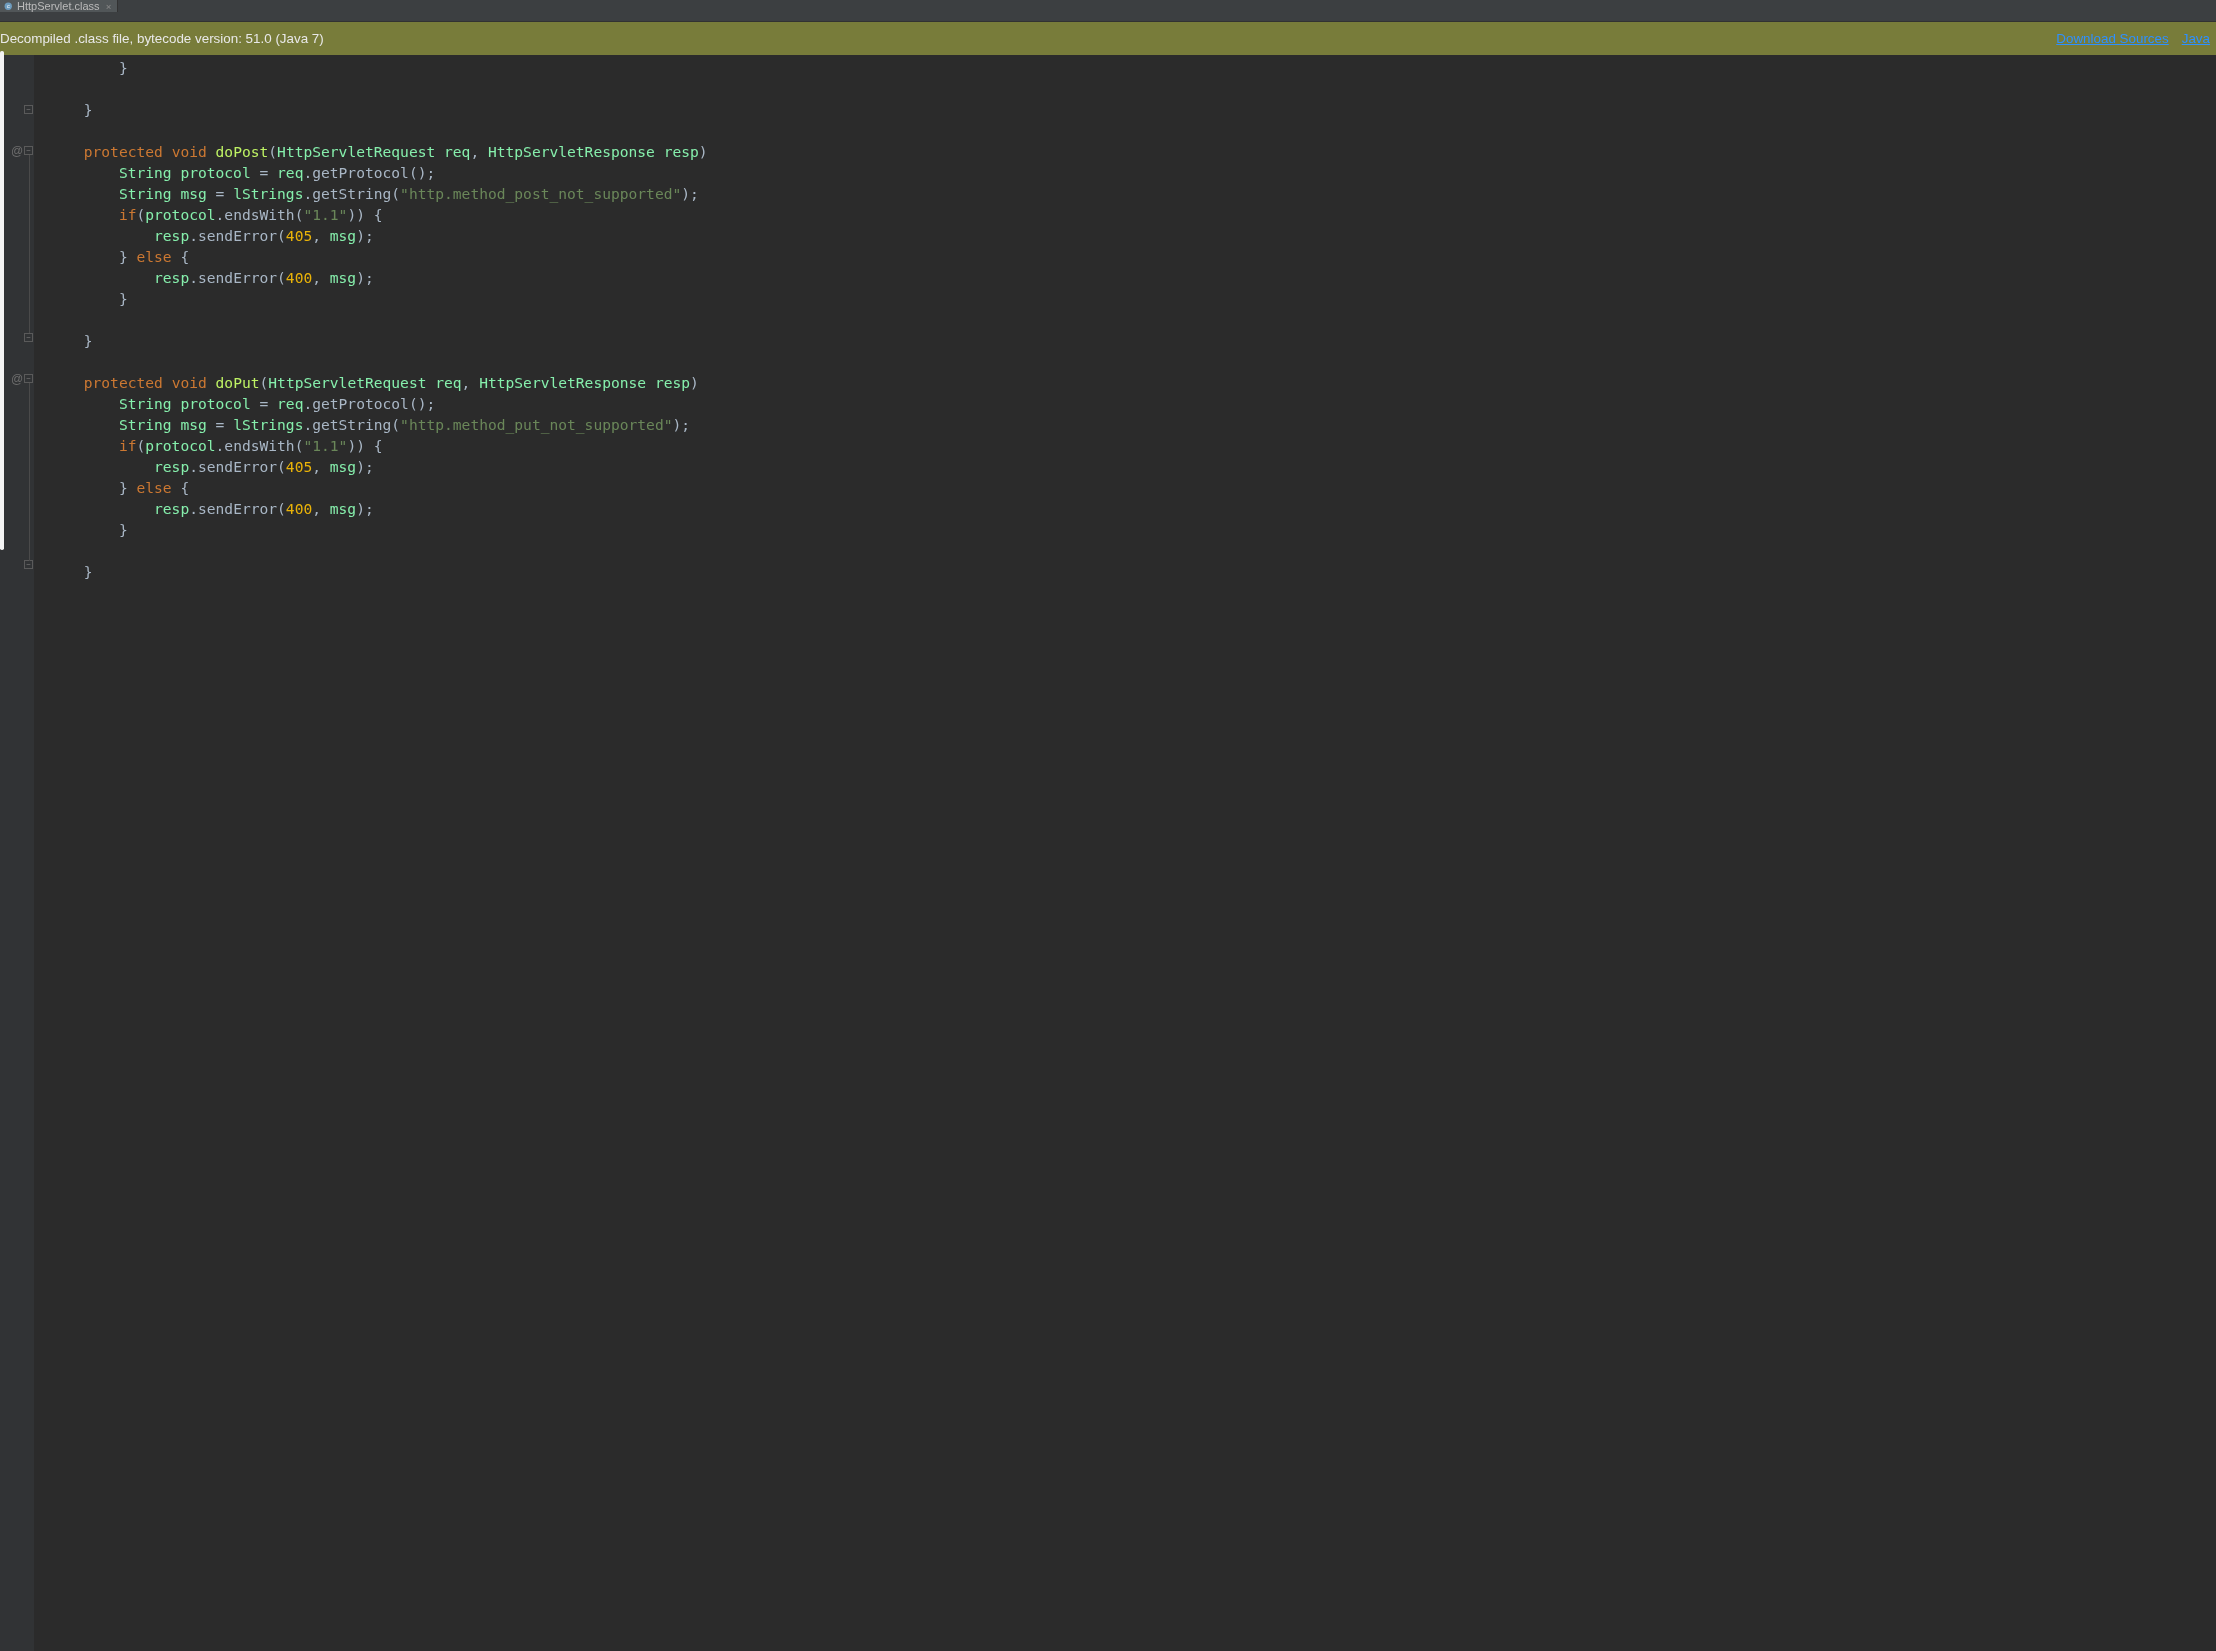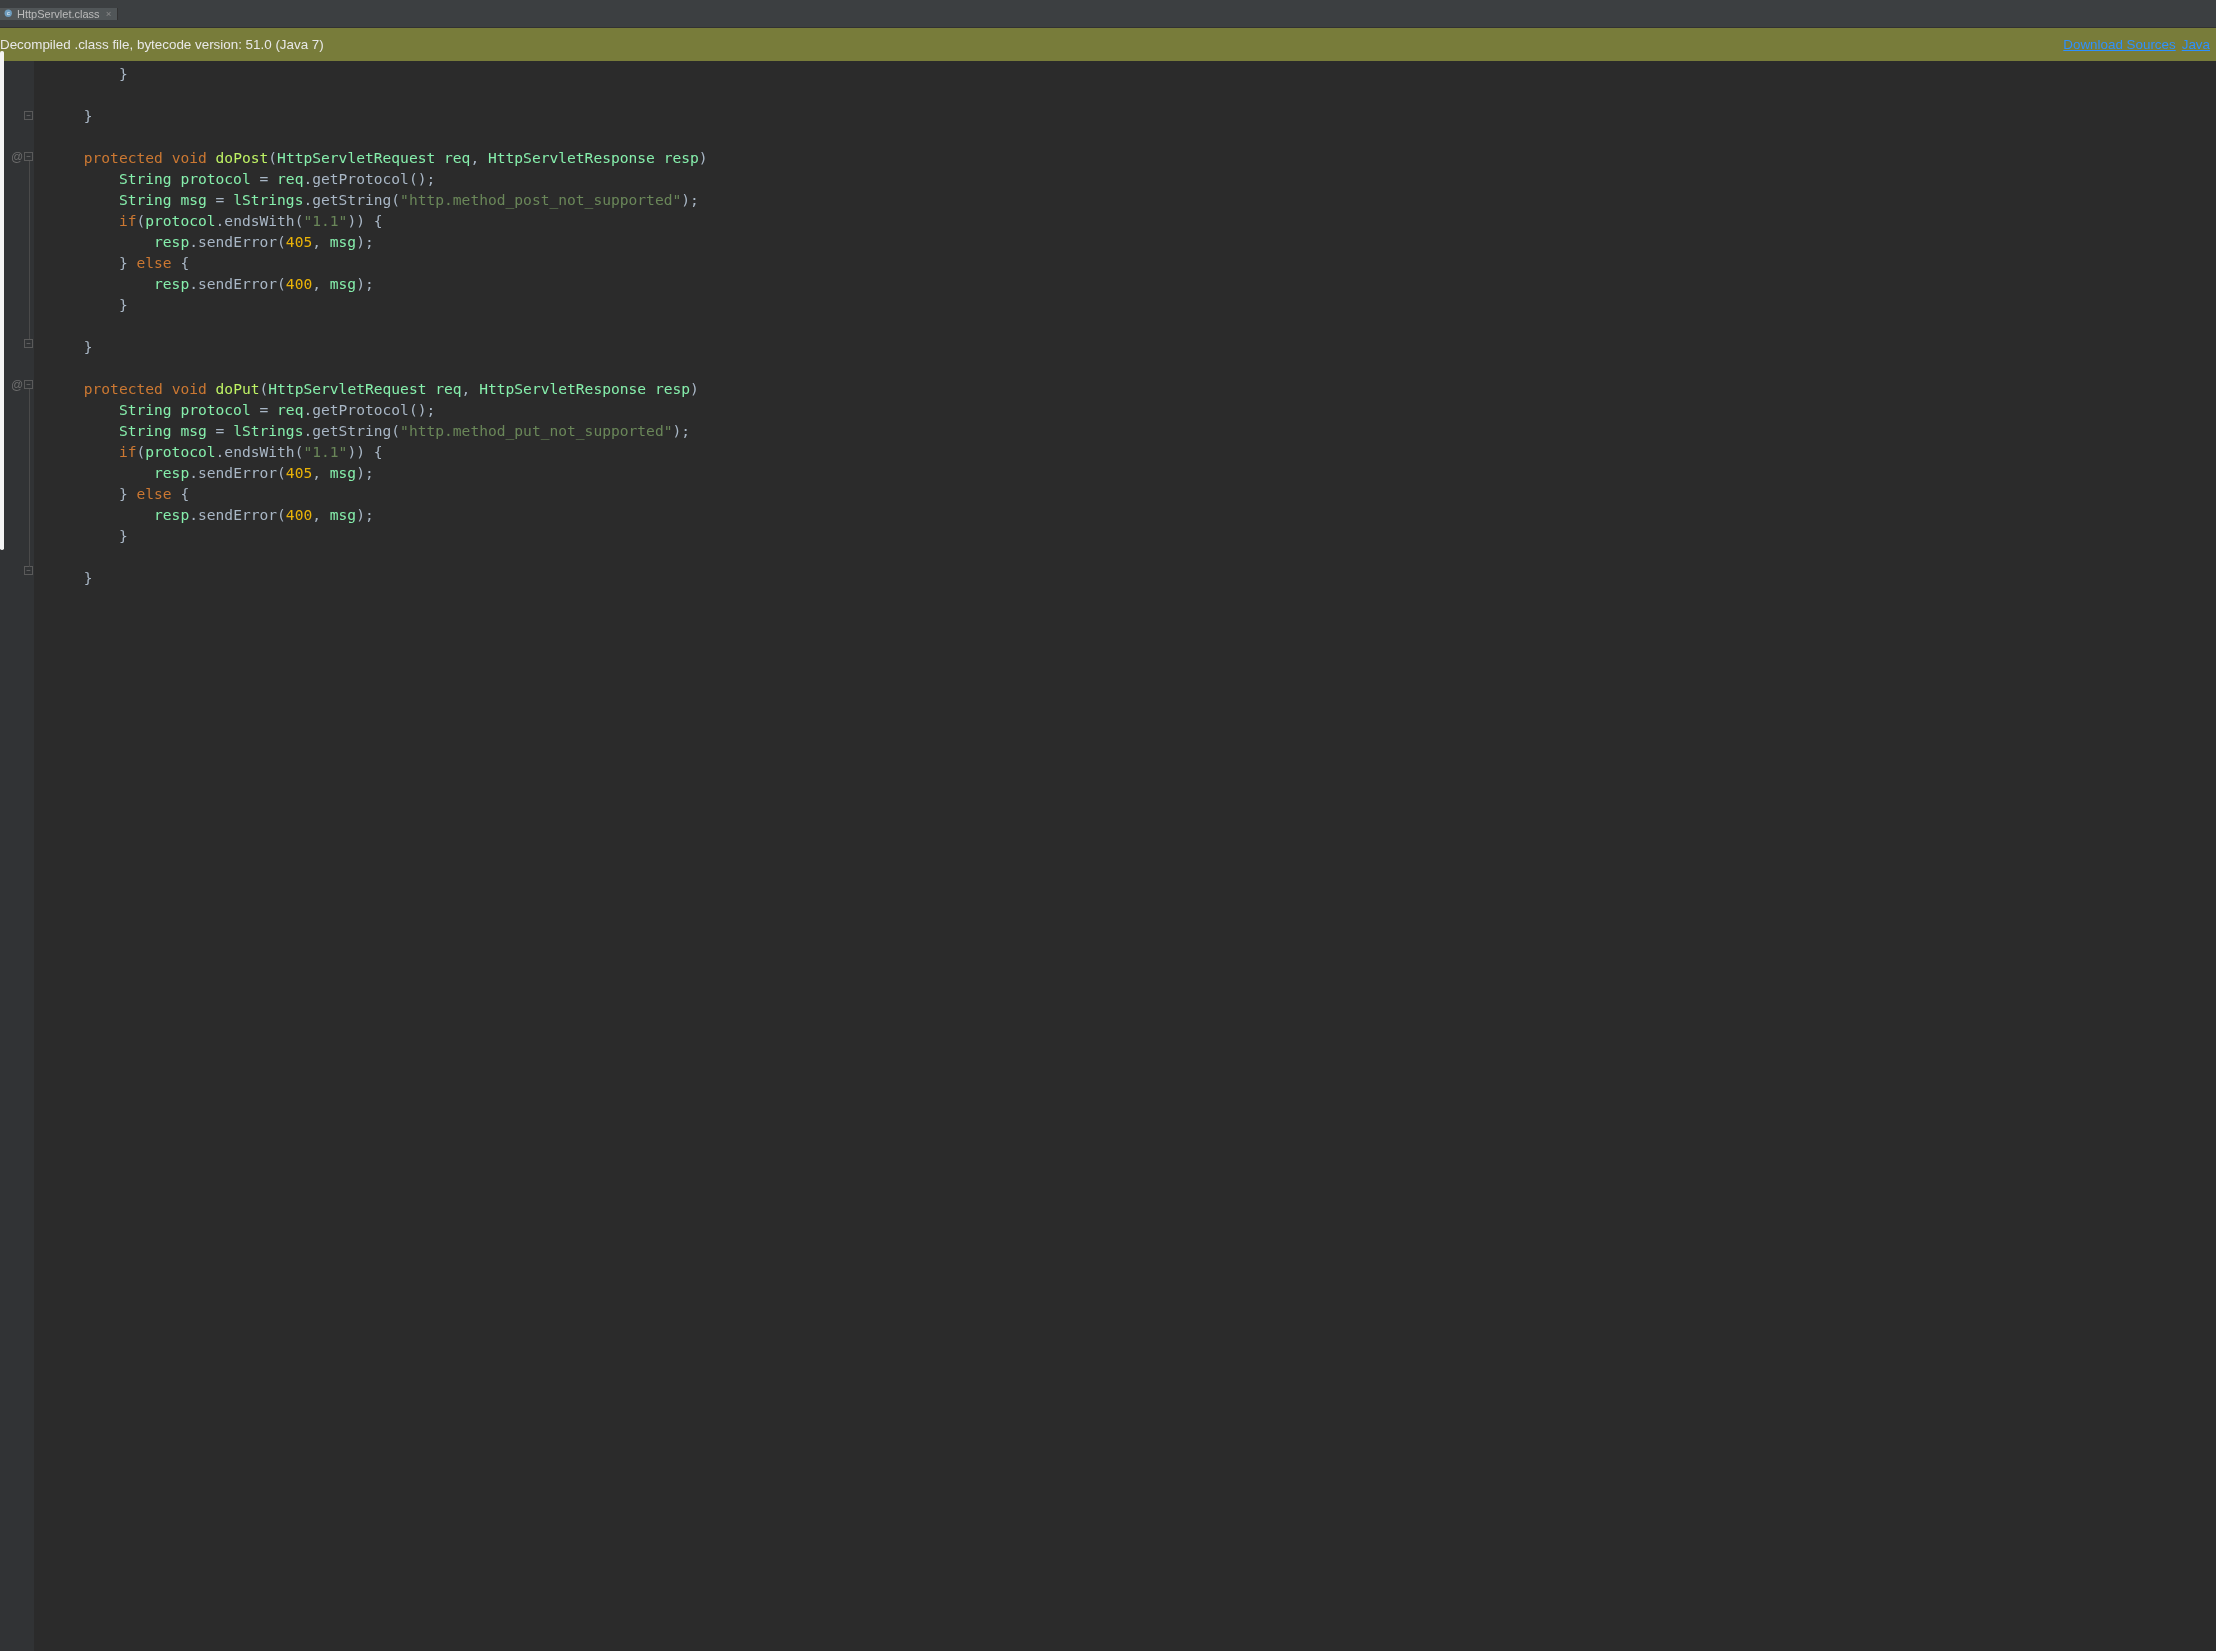--- a/index.html
+++ b/index.html
@@ -6,23 +6,23 @@
   html, body {
     width: 100%;
     height: 100%;
     background: #2b2b2b;
     font-family: "Menlo", "Consolas", "Monaco", monospace;
     font-size: 14.6px;
     overflow: hidden;
   }
   .tab-bar {
     background: #3c3f41;
-    height: 28px;
+    height: 22px;
     display: flex;
-    align-items: center;
+    align-items: flex-start;
     border-bottom: 0.6px solid #323232;
   }
   .tab {
     display: flex;
     align-items: center;
     padding: 0 6px 0 3.7px;
     background: #515658;
     color: #bbbbbb;
     font-family: "Segoe UI", "Helvetica Neue", Arial, sans-serif;
     font-size: 11px;
@@ -38,21 +38,21 @@
     background: #787c3a;
     color: #e8e8e8;
     height: 33px;
     display: flex;
     align-items: center;
     justify-content: space-between;
     padding: 0 6px 0 0;
     font-family: "Segoe UI", "Helvetica Neue", Arial, sans-serif;
     font-size: 13.4px;
   }
-  .banner .links { display: flex; gap: 6px; }
+  .banner .links { display: flex; gap: 13px; }
   .banner .links a {
     color: #2e90ff;
     text-decoration: underline;
     cursor: pointer;
   }
   .editor {
     display: flex;
     height: calc(100% - 43px);
     background: #2b2b2b;
   }

